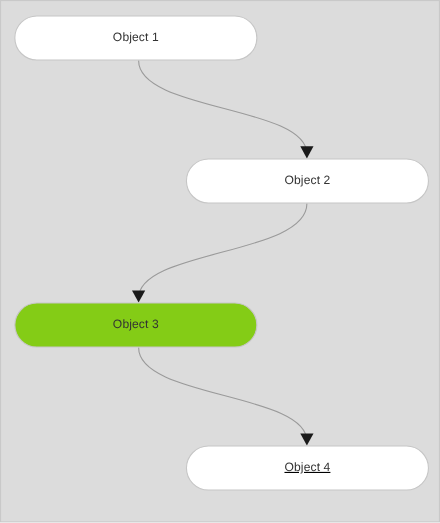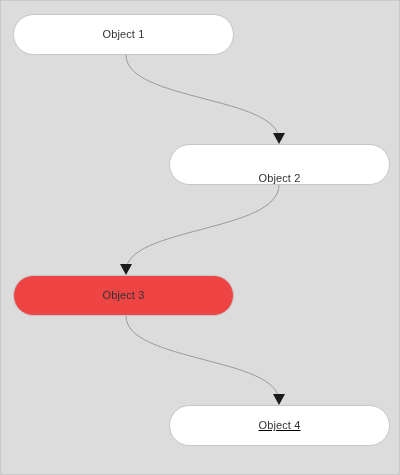--- a/index.html
+++ b/index.html
@@ -73,25 +73,25 @@
     <g>
       <path class="edge-path" d="M 125 315 C 125 361 278 356 278 400" stroke="#9a9a9a"></path>
       <path class="edge-arrow" d="M 272 393 L 284 393 L 278 404 Z" fill="#1a1a1a"></path>
     </g>
   </svg>
 
   <div class="node" style="left: 12px; top: 13px; width: 221px; height: 41px; background: rgb(255, 255, 255); border-color: rgb(198, 198, 198);">
     <span class="node-label" style="color: rgb(51, 51, 51);">Object 1</span>
   </div>
 
-  <div class="node" style="left: 168px; top: 143px; width: 221px; height: 41px; background: rgb(255, 255, 255); border-color: rgb(198, 198, 198); align-items: flex-end;">
+  <div class="node" style="left: 168px; top: 143px; width: 221px; height: 41px; background: rgb(255, 255, 255); border-color: rgb(198, 198, 198);">
     <span class="node-label" style="color: rgb(51, 51, 51);">Object 2</span>
   </div>
 
-  <div class="node" style="left: 12px; top: 274px; width: 221px; height: 41px; background: #ef4444; border-color: rgb(198, 198, 198);">
+  <div class="node" style="left: 12px; top: 274px; width: 221px; height: 41px; background: #84cc16; border-color: rgb(198, 198, 198);">
     <span class="node-label" style="color: rgb(51, 51, 51);">Object 3</span>
   </div>
 
   <div class="node" style="left: 168px; top: 404px; width: 221px; height: 41px; background: rgb(255, 255, 255); border-color: rgb(198, 198, 198); text-decoration: underline;">
     <span class="node-label" style="color: rgb(51, 51, 51);">Object 4</span>
   </div>
 
 </div>
 
 </body></html>

